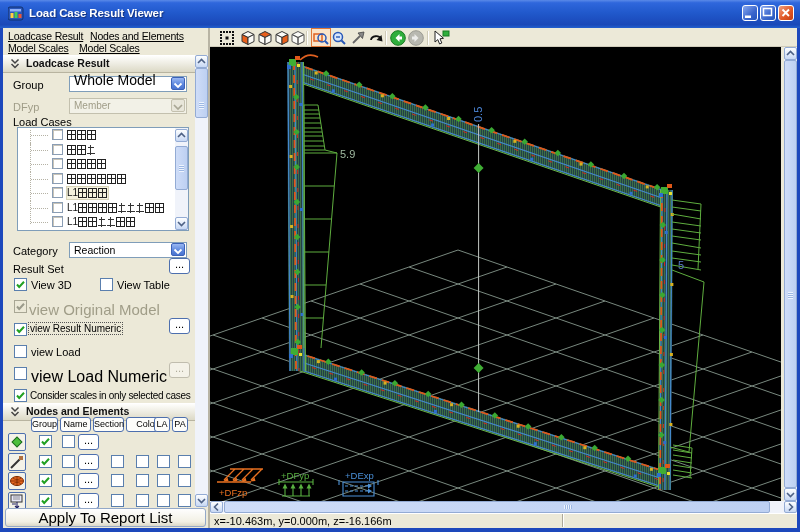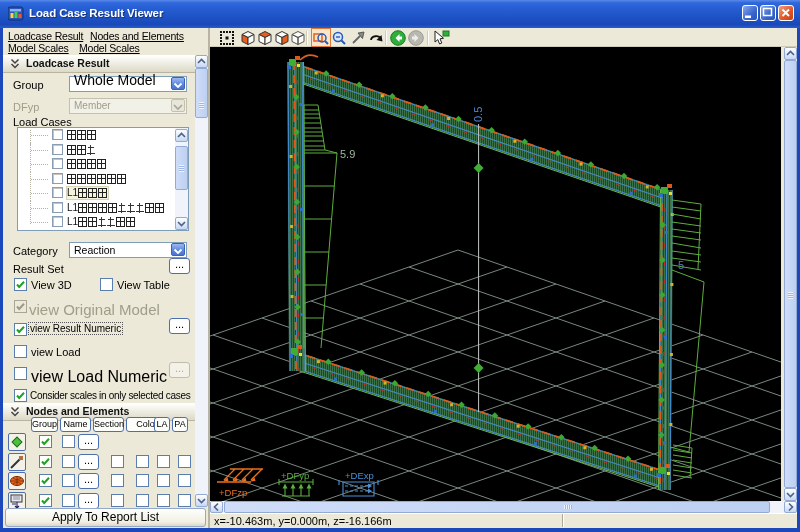--- a/index.html
+++ b/index.html
@@ -209,21 +209,21 @@
     <svg width="13" height="13" style="position:absolute;left:-1px;top:-1px">
       <path d="M3 6.5L5.2 9L10 3.8" stroke="#21a121" stroke-width="2" fill="none"></path>
     </svg>
   </div>
 <div style="position:absolute;left:62px;top:493.5px;width:13px;height:13px;background:#fff;border:1px solid #5a7fae"></div>
 <div style="position:absolute;left:78px;top:492.5px;width:21px;height:16px;background:#fff;border:1px solid #4d6fae;border-radius:3px;color:#000;font-size:11px;text-align:center;line-height:10px">...</div>
 <div style="position:absolute;left:111px;top:493.5px;width:13px;height:13px;background:#fff;border:1px solid #5a7fae"></div>
 <div style="position:absolute;left:136px;top:493.5px;width:13px;height:13px;background:#fff;border:1px solid #5a7fae"></div>
 <div style="position:absolute;left:157px;top:493.5px;width:13px;height:13px;background:#fff;border:1px solid #5a7fae"></div>
 <div style="position:absolute;left:178px;top:493.5px;width:13px;height:13px;background:#fff;border:1px solid #5a7fae"></div>
-<div style="position:absolute;left:5px;top:508px;width:201px;height:19px;background:linear-gradient(180deg,#fefefe,#f2f0e4 75%,#dcd8c8);border:1px solid #93a8c8;border-radius:3px;font-size:12px;text-align:center;line-height:17px;color:#000">Apply To Report List</div>
+<div style="position:absolute;left:5px;top:508px;width:201px;height:19px;background:linear-gradient(180deg,#fefefe,#f2f0e4 75%,#dcd8c8);border:1px solid #93a8c8;border-radius:3px;font-size:15px;text-align:center;line-height:17px;color:#000">Apply To Report List</div>
 <div style="position:absolute;left:195px;top:55px;width:13px;height:452px;background:#f0f3fa"></div>
 <div style="position:absolute;left:195px;top:55px;width:13px;height:13px;background:linear-gradient(180deg,#fdfeff,#c7d8f4);border:1px solid #93abd4;border-radius:2px">
     <svg width="11" height="11" style="display:block">
       <path d="M3 8L6.5 4.5L10 8" stroke="#4d6185" stroke-width="1.6" fill="none" transform="translate(-1.0,-1.0)"></path>
     </svg>
   </div>
 <div style="position:absolute;left:195px;top:494px;width:13px;height:13px;background:linear-gradient(180deg,#fdfeff,#c7d8f4);border:1px solid #93abd4;border-radius:2px">
     <svg width="11" height="11" style="display:block">
       <path d="M3 5L6.5 8.5L10 5" stroke="#4d6185" stroke-width="1.6" fill="none" transform="translate(-1.0,-1.0)"></path>
     </svg>

